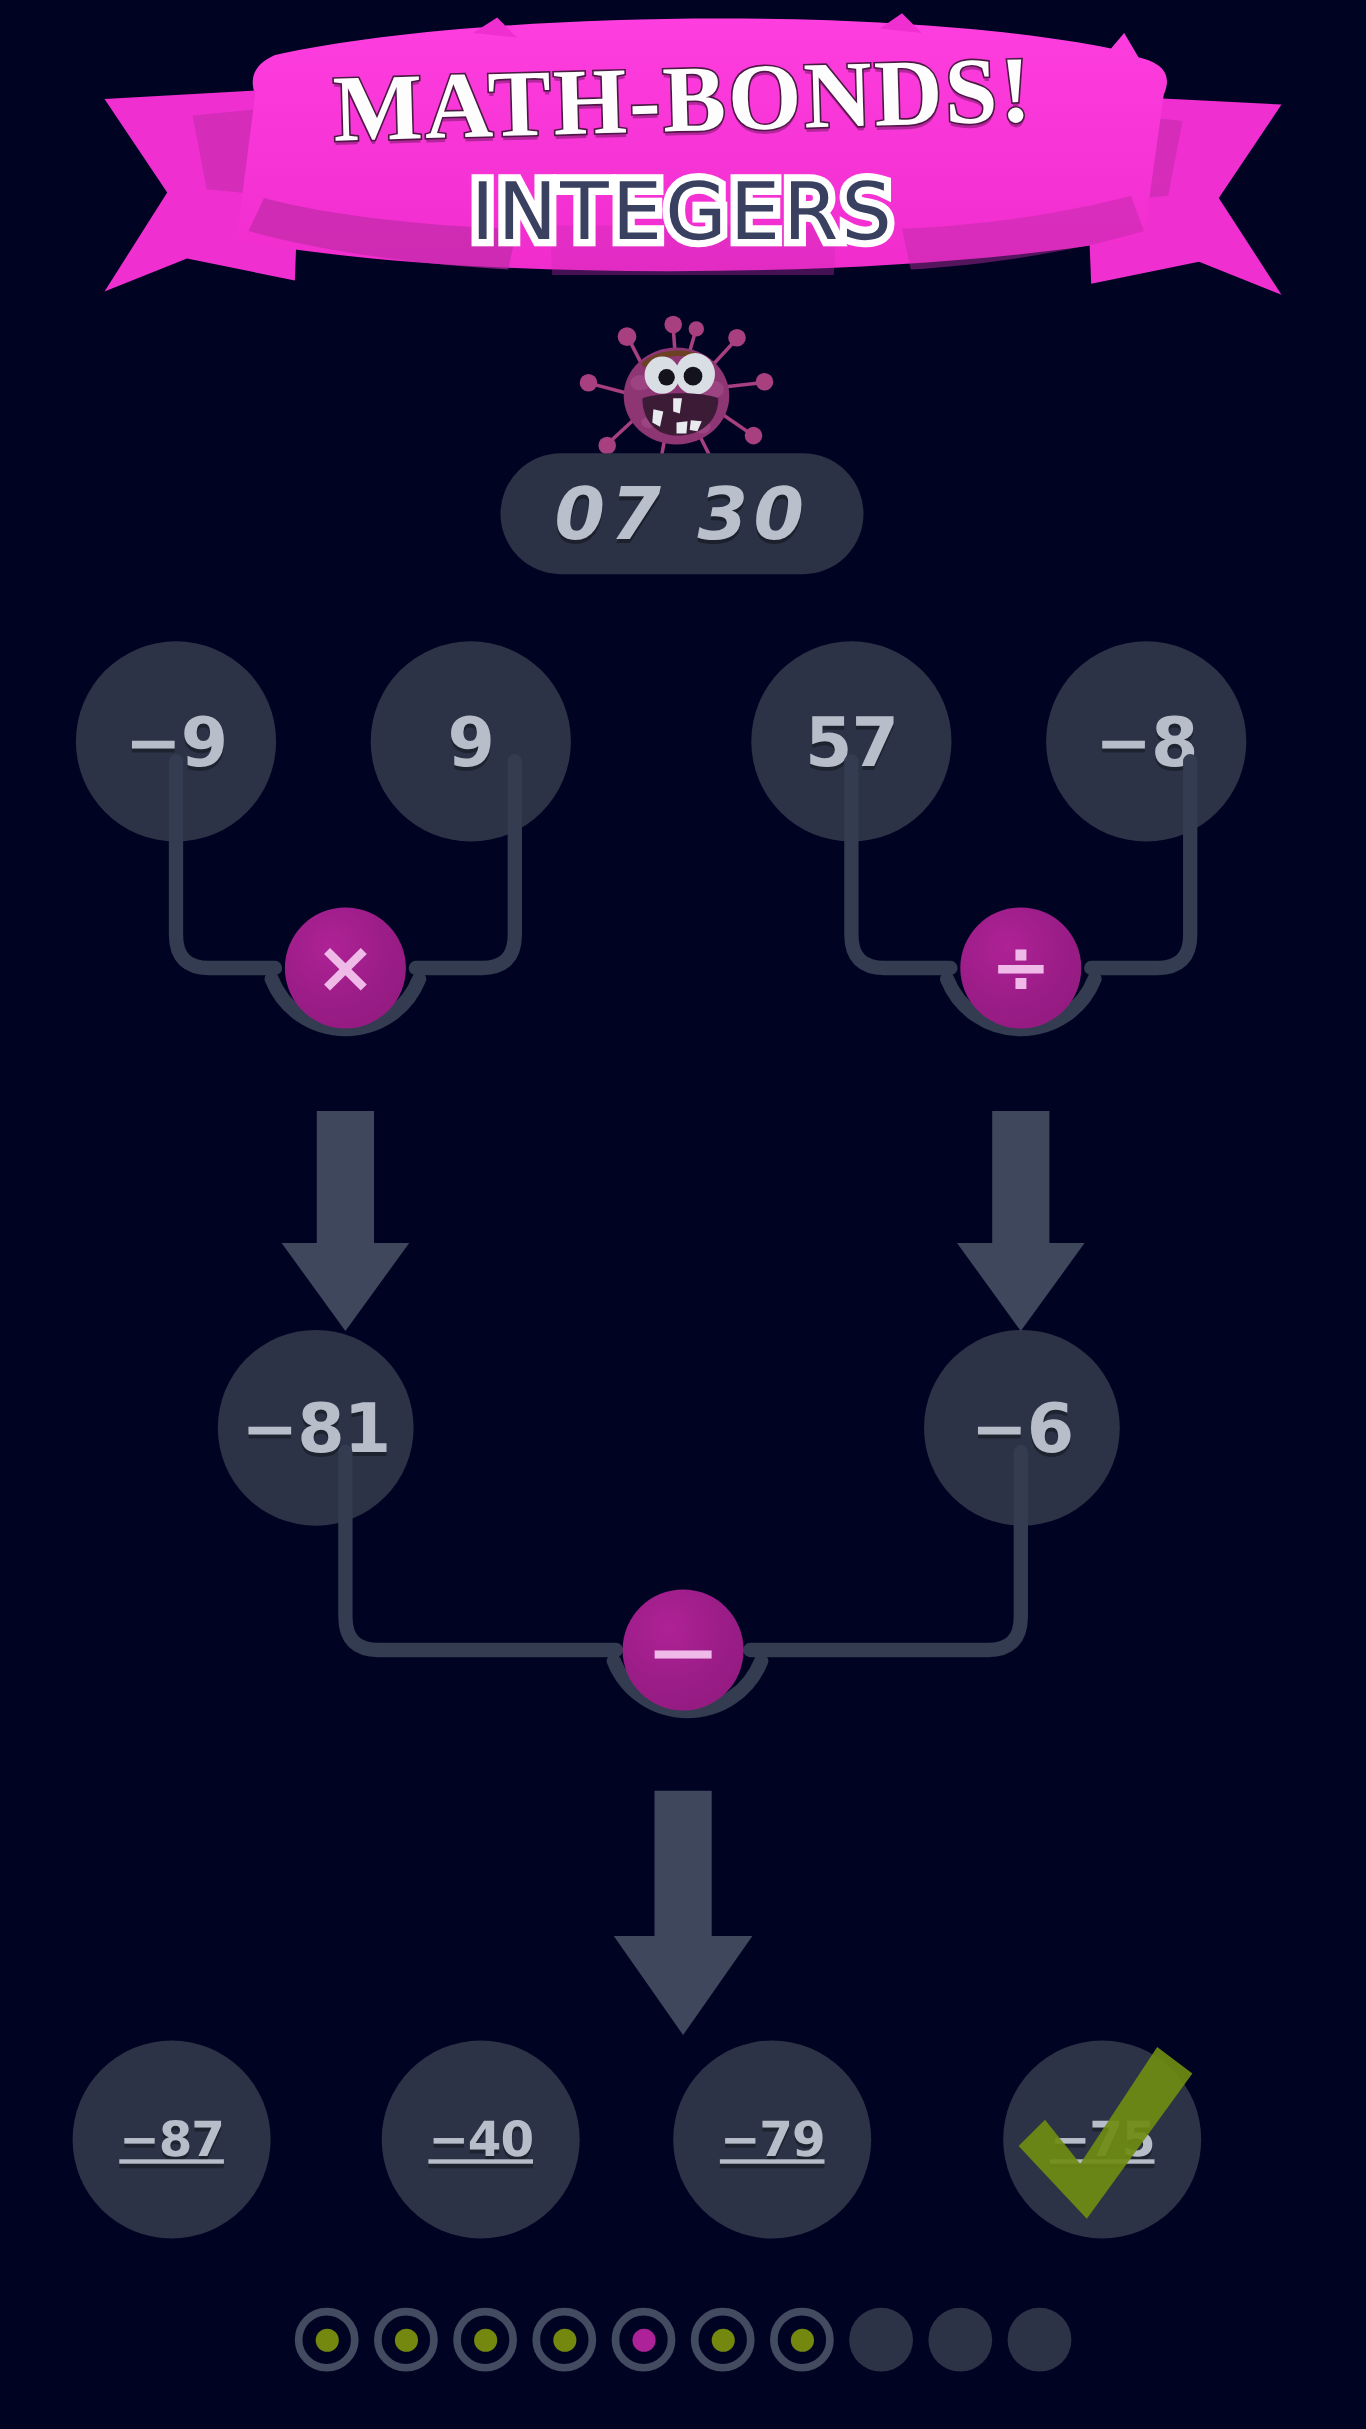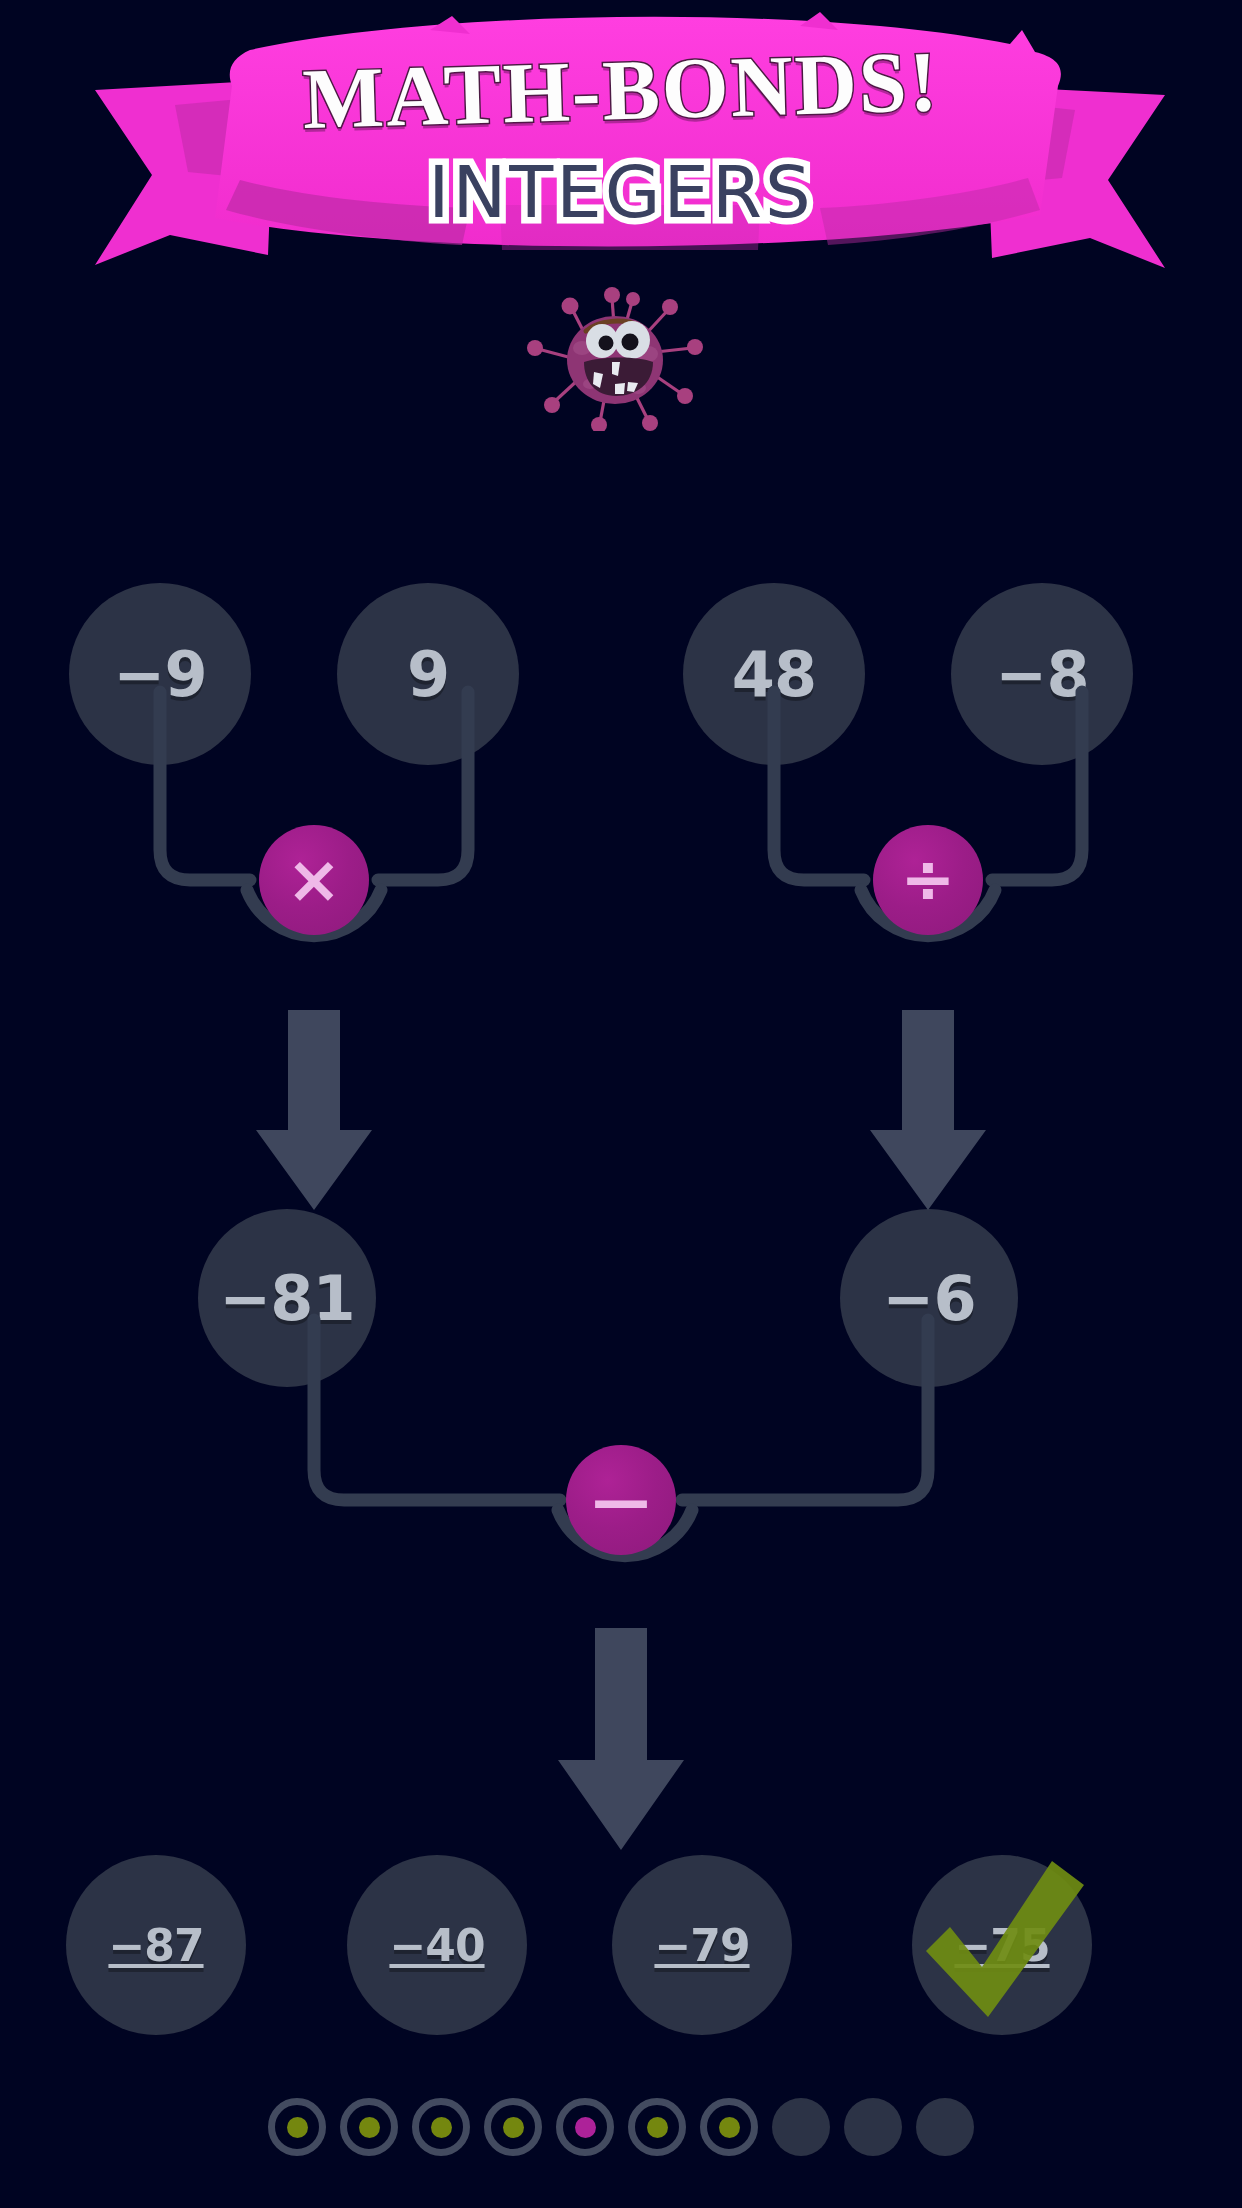--- a/index.html
+++ b/index.html
@@ -274,20 +274,23 @@
     <circle cx="110" cy="66" r="8.5" fill="#14121c"></circle>
     <path d="M64,86 C82,80 118,80 133,86 C133,108 116,120 96,120 C76,120 64,106 64,86 Z" fill="#3b1b36"></path>
     <g fill="#e8eaf0">
       <path d="M92,86 L100,86 L98,100 L92,98 Z"></path>
       <path d="M74,96 L83,98 L80,112 L73,108 Z"></path>
       <path d="M95,108 L105,107 L104,118 L95,118 Z"></path>
       <path d="M108,106 L118,107 L114,116 L107,115 Z"></path>
     </g>
   </svg>
 
+  <div class="timer">
+    <span class="timer-text">07 30</span>
+  </div>
 
   <svg id="wires" viewBox="0 0 1242 2208">
     <g stroke="#333c50" stroke-width="13" fill="none" stroke-linecap="round">
 
       <path d="M160,692 L160,850 Q160,880 190,880 L250,880"></path>
       <path d="M468,692 L468,850 Q468,880 438,880 L378,880"></path>
 
       <path d="M247,890 A 72 72 0 0 0 381,890" stroke-width="13"></path>
 
       <path d="M774,692 L774,850 Q774,880 804,880 L864,880"></path>
@@ -310,21 +313,21 @@
   </svg>
 
   <div class="op-row">
     <div class="bubble" style="left:69px;  top:583px;">
       <span class="bubble-num">−9</span>
     </div>
     <div class="bubble" style="left:337px; top:583px;">
       <span class="bubble-num">9</span>
     </div>
     <div class="bubble" style="left:683px; top:583px;">
-      <span class="bubble-num">48</span>
+      <span class="bubble-num">57</span>
     </div>
     <div class="bubble" style="left:951px; top:583px;">
       <span class="bubble-num">−8</span>
     </div>
   </div>
 
   <div class="opnode" style="left:259px; top:825px;">
     <span class="opglyph">×</span>
   </div>
   <div class="opnode" style="left:873px; top:825px;">

